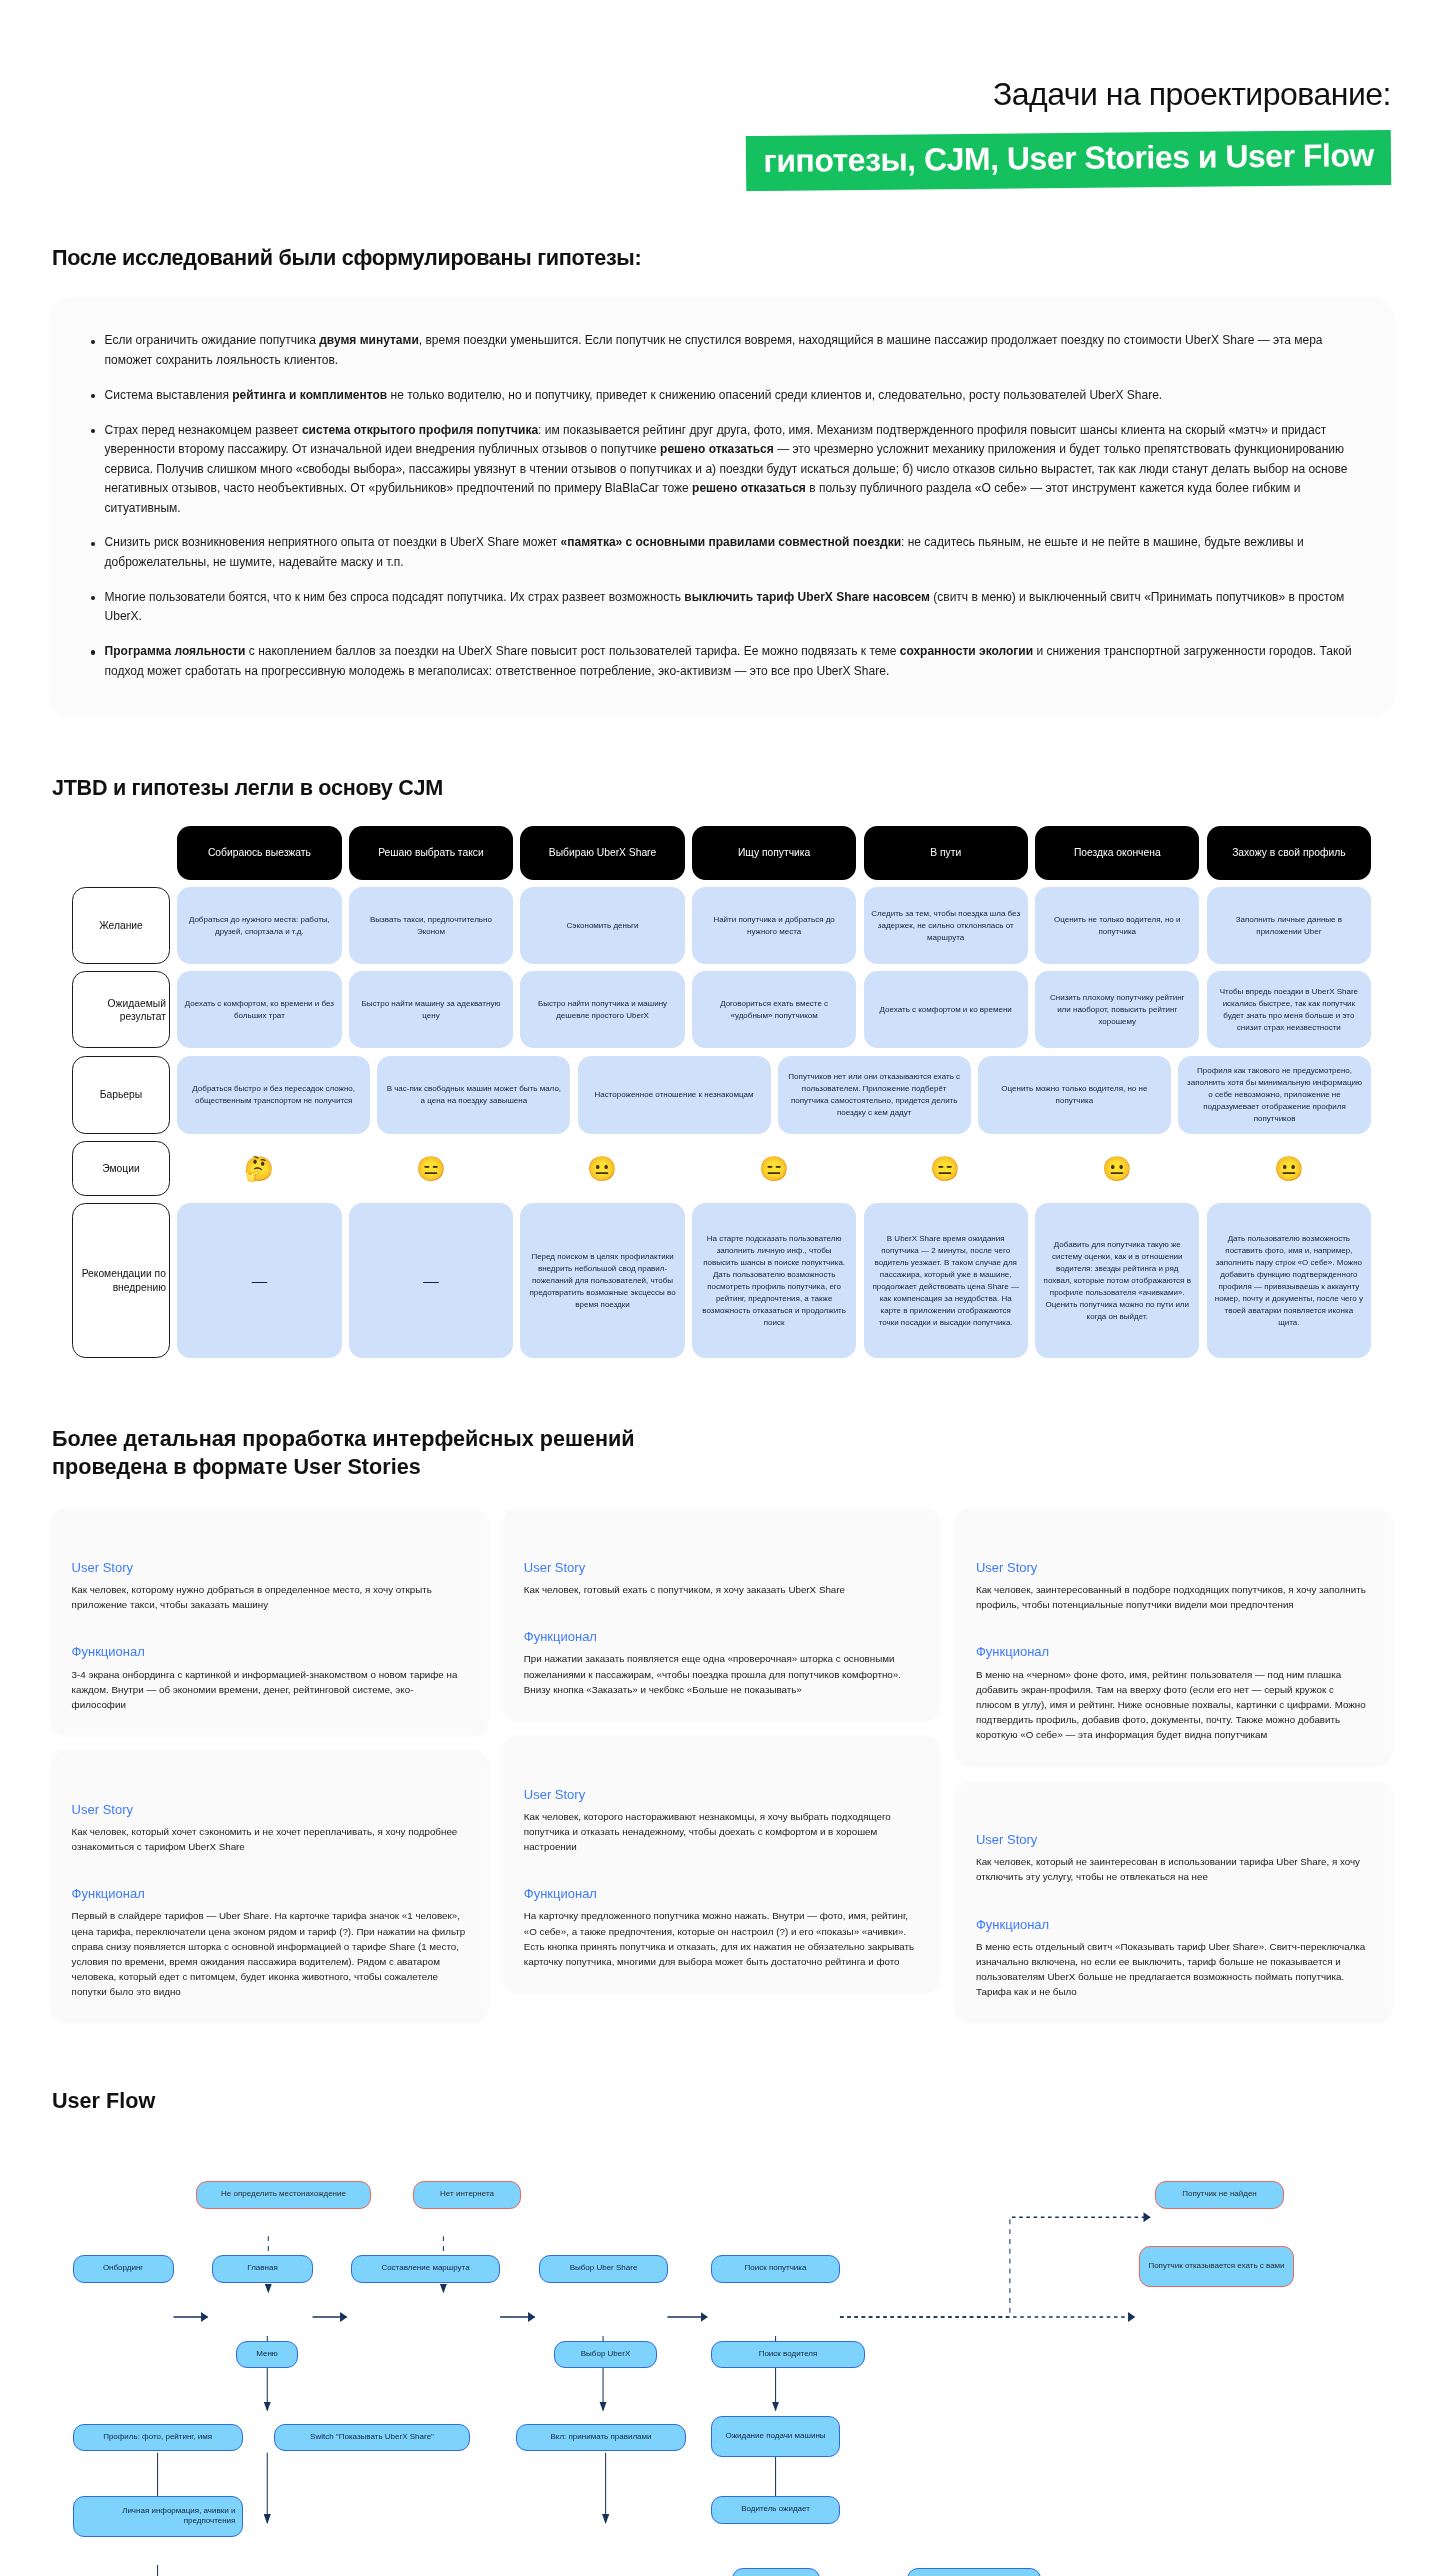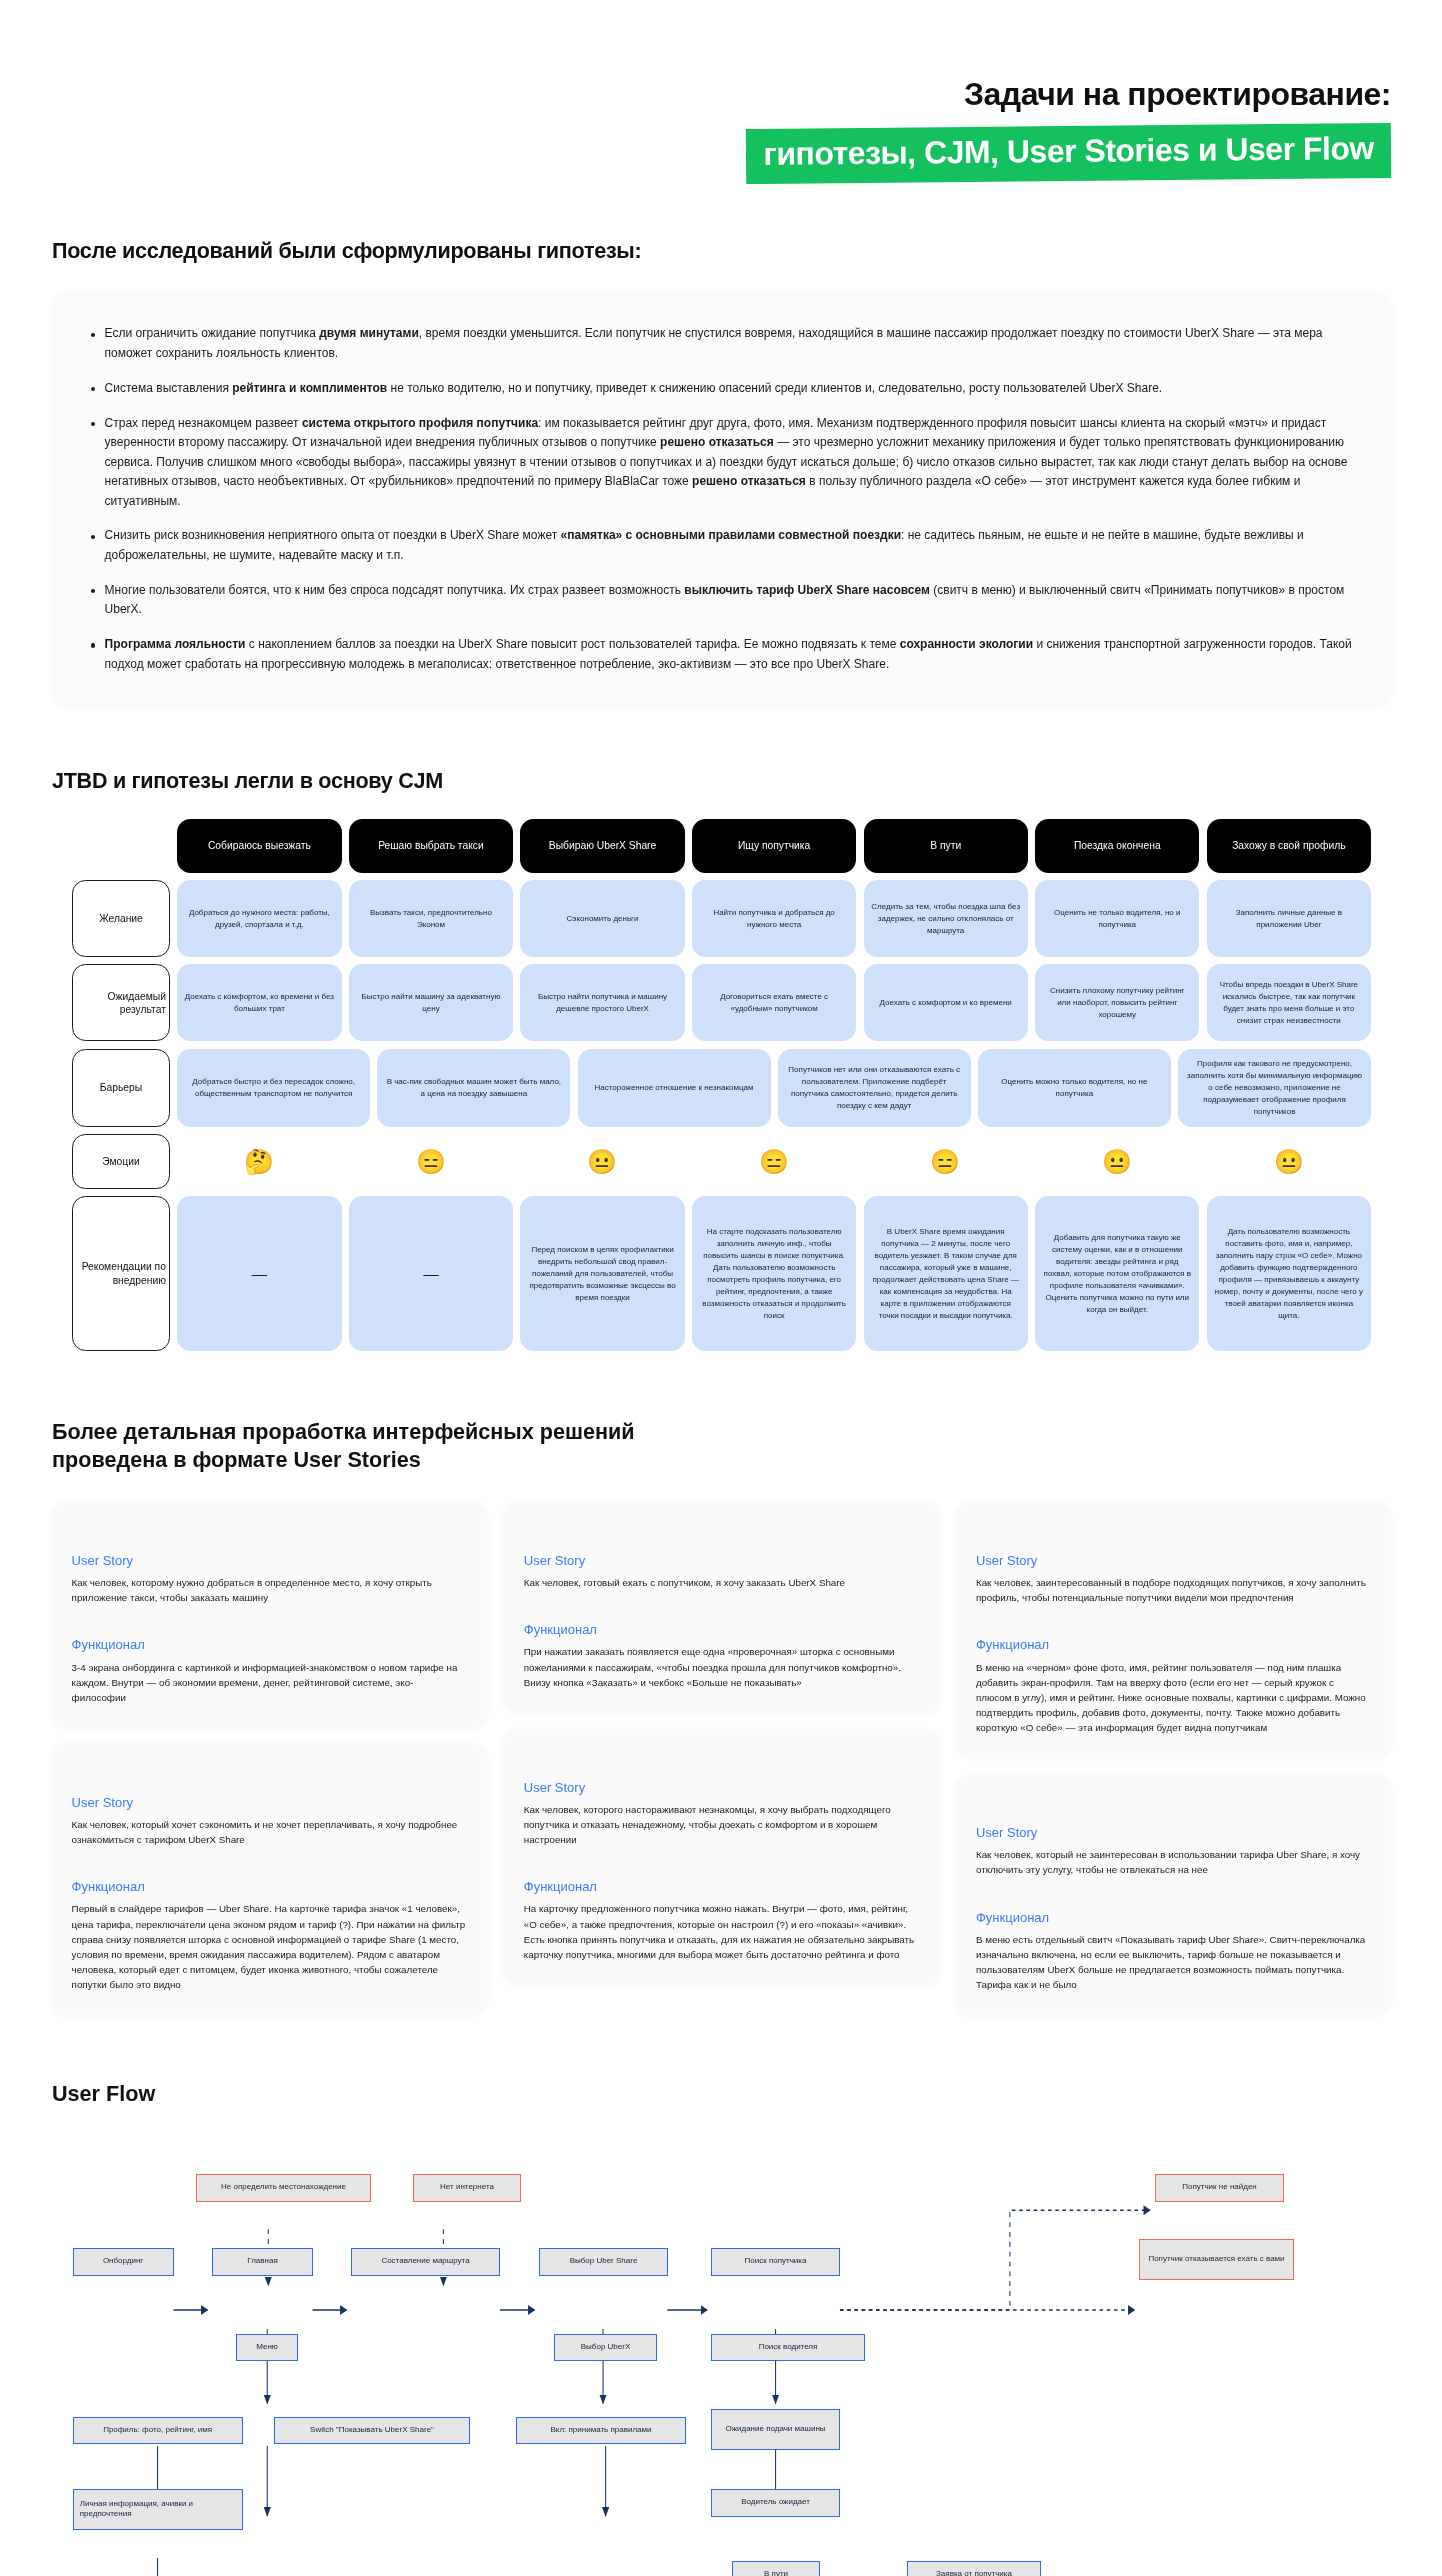--- a/index.html
+++ b/index.html
@@ -7,22 +7,22 @@
     width: 1443px;
     background: #ffffff;
     font-family: "Liberation Sans", sans-serif;
     color: #111111;
   }
   .page { width: 1443px; position: relative; padding-bottom: 62px; }
 
   
   .title-block { padding: 77px 52px 0 52px; text-align: right; }
   .title-main {
-    font-size: 32px; font-weight: 700; letter-spacing: -0.5px;
-    color: #101010; line-height: 1.12; margin-bottom: 13px;
+    font-size: 32px; font-weight: 400; letter-spacing: -0.5px;
+    color: #101010; line-height: 1.12; margin-bottom: 20px;
   }
   .title-hl-wrap { display: flex; justify-content: flex-end; }
   .title-hl {
     background: #15C15E;
     color: #ffffff;
     font-size: 32px; font-weight: 700; letter-spacing: -0.5px;
     padding: 8.2px 17.5px 11.3px 17.5px;
     display: inline-block;
     transform: rotate(-0.55deg);
     line-height: 1.1;
@@ -113,26 +113,26 @@
   .us-text { font-size: 9.8px; line-height: 1.55; color: #1a1a1a; margin-bottom: 15.5px; }
   .us-text:last-child { margin-bottom: 0; }
 
   
   .uf-section { margin-top: 67px; }
   .uf-heading { font-size: 21.6px; font-weight: 700; padding: 0 52px; }
   .uf-canvas { position: relative; margin: 20.6px 52px 0 52px; height: 773px; }
   .node {
     position: absolute;
     border: 1px solid #2F6BE0;
-    border-radius: 0;
-    background: #e5e5e5;
+    border-radius: 11px;
+    background: #7dd3fc;
     color: #12233d;
     font-size: 8px;
     display: flex; align-items: center; justify-content: center;
-    text-align: left;
+    text-align: right;
     padding: 4.1px 6.2px;
     line-height: 1.3;
   }
   .node.red { border-color: #F0665C; color: #2a2a2a; }
   svg.wires { position: absolute; left: 0; top: 0; width: 100%; height: 100%; overflow: visible; }
 </style>
 </head>
 <body>
 
 <div class="page">

